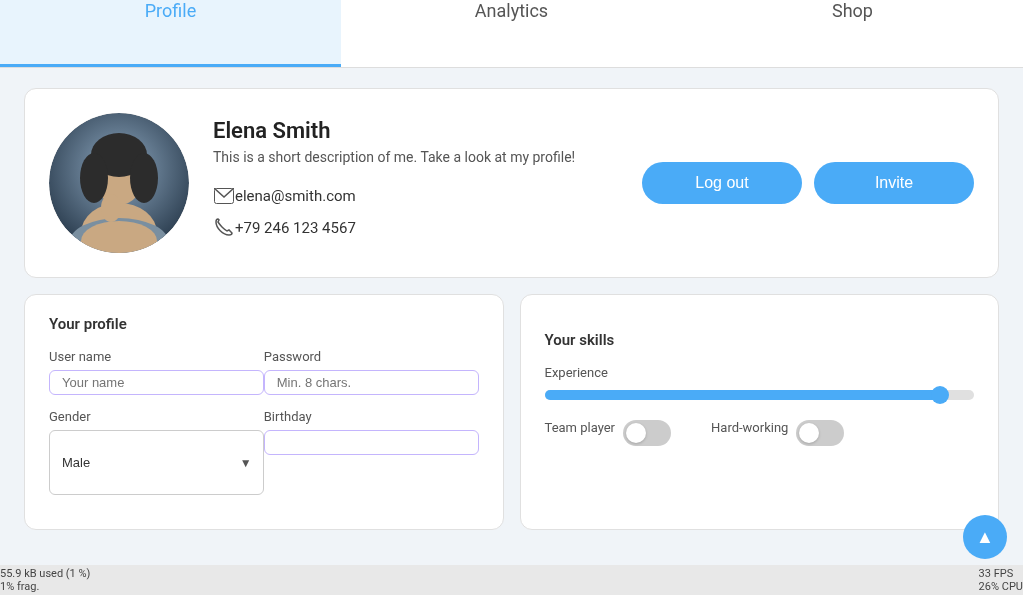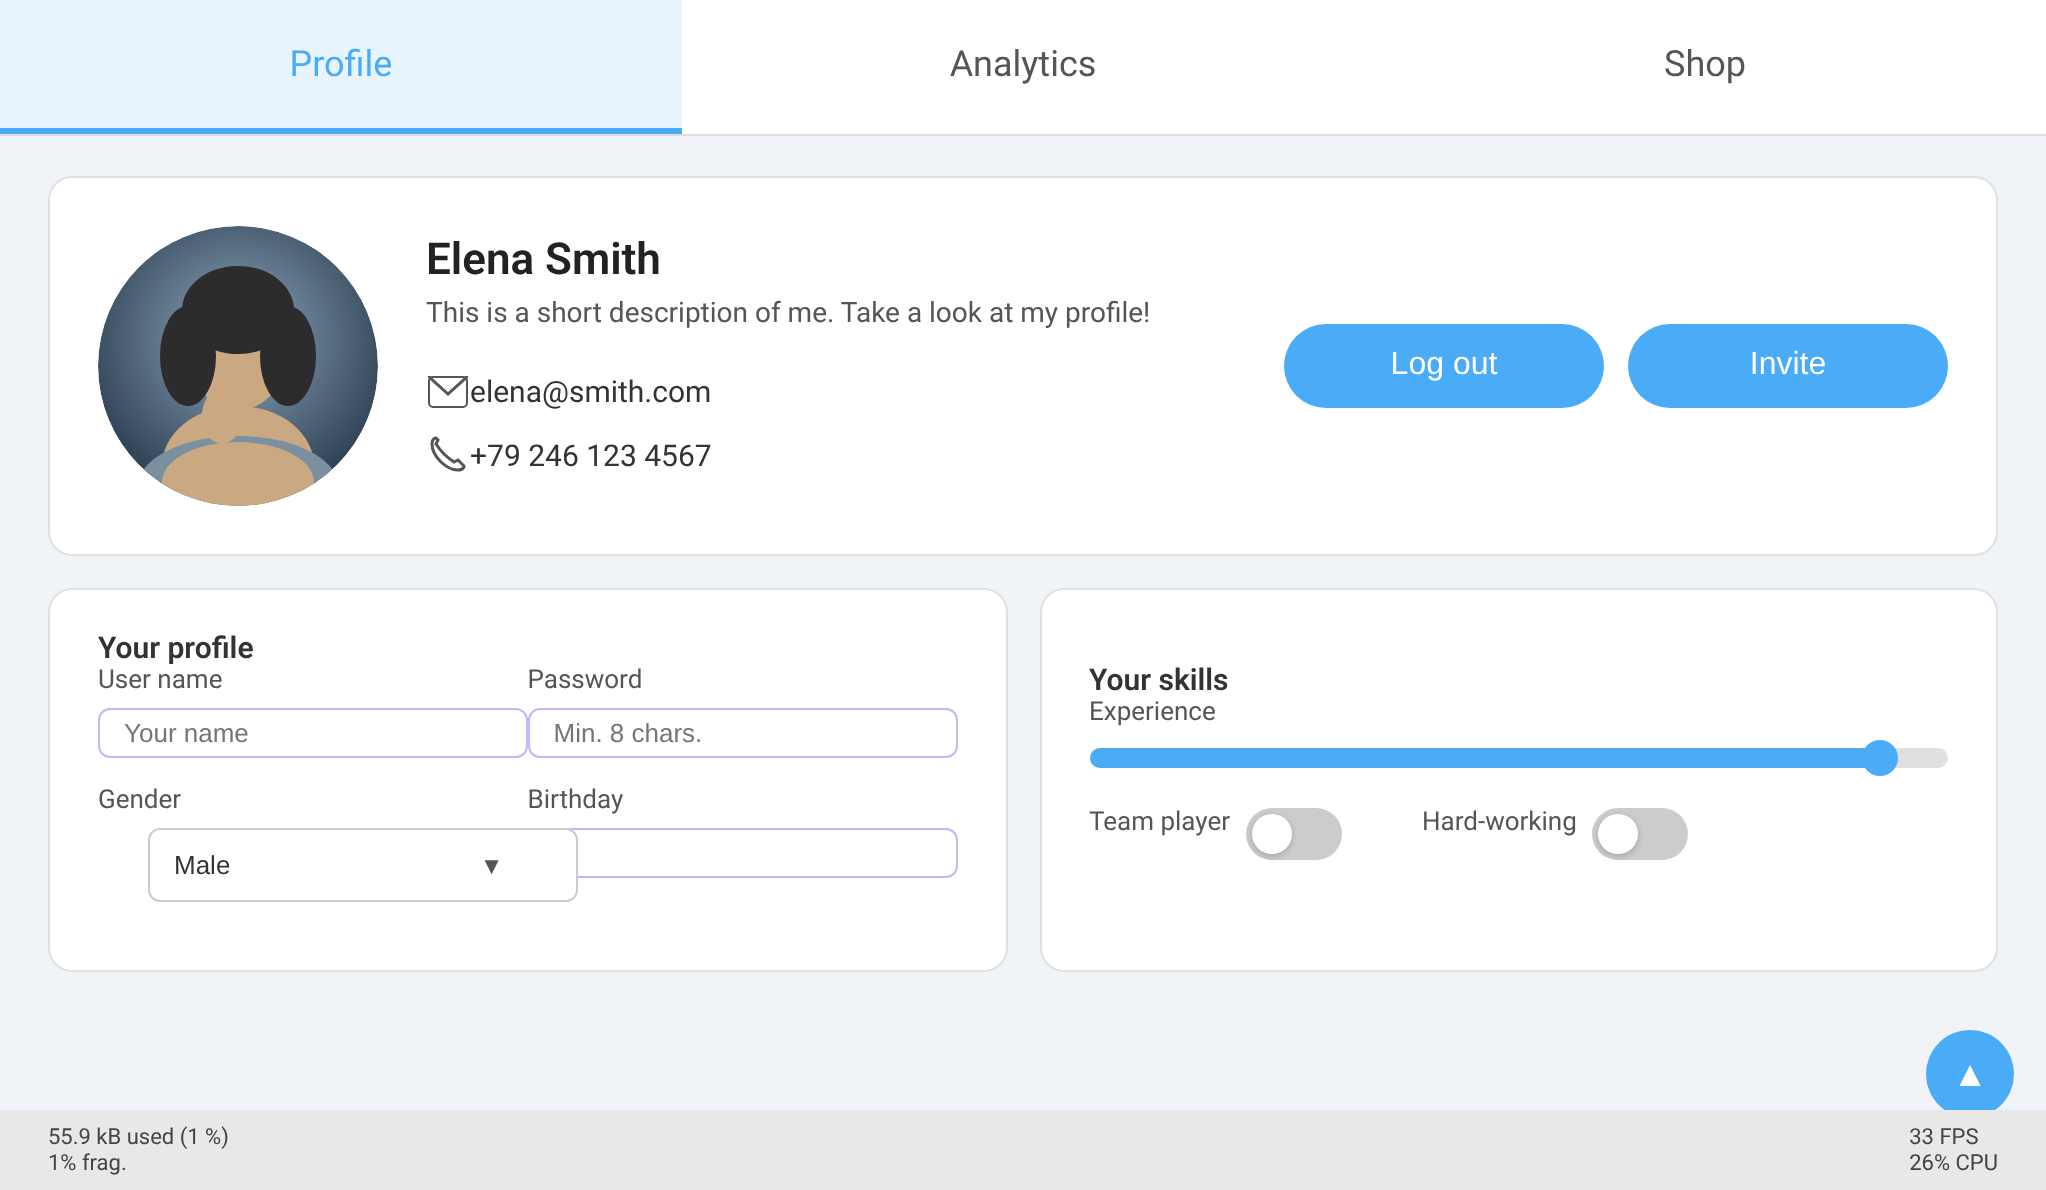--- a/index.html
+++ b/index.html
@@ -15,21 +15,21 @@
     
     .tab-bar {
       display: flex;
       background: #fff;
       border-bottom: 1px solid #ddd;
       height: 68px;
     }
     .tab {
       flex: 1;
       display: flex;
-      align-items: center;
+      align-items: flex-start;
       justify-content: center;
       font-size: 18px;
       cursor: pointer;
       color: #555;
       border-bottom: 3px solid transparent;
     }
     .tab.active {
       color: #4aabf7;
       border-bottom: 3px solid #4aabf7;
       background: #e8f4fd;
@@ -129,20 +129,21 @@
       background: #fff;
       border-radius: 12px;
       border: 1px solid #e0e0e0;
       padding: 20px 24px;
       flex: 1;
     }
     .card-title {
       font-size: 15px;
       font-weight: 600;
       color: #333;
+      margin-bottom: 16px;
     }
     .form-row {
       display: flex;
       gap: 0;
       margin-bottom: 14px;
     }
     .form-group {
       flex: 1;
       display: flex;
       flex-direction: column;
@@ -160,28 +161,27 @@
       color: #000000;
       outline: none;
     }
     .form-select-wrap {
       position: relative;
     }
     .form-select {
       width: 100%;
       border: 1px solid #ccc;
       border-radius: 6px;
-      padding: 10px 12px;
+      padding: 24px 12px;
       font-size: 13px;
       color: #333;
       appearance: none;
       background: #fff;
       outline: none;
       cursor: pointer;
-      margin-left: 25px;
     }
     .select-arrow {
       position: absolute;
       right: 12px;
       top: 50%;
       transform: translateY(-50%);
       pointer-events: none;
       color: #555;
       font-size: 12px;
     }
@@ -251,26 +251,26 @@
       left: 3px;
       box-shadow: 0 1px 3px rgba(0,0,0,0.2);
     }
 
     
     .status-bar {
       position: absolute;
       bottom: 0;
       left: 0;
       right: 0;
-      height: 40px;
+      height: 30px;
       background: #e8e8e8;
       display: flex;
       align-items: center;
       justify-content: space-between;
-      padding: 0 24px;
+      padding: 0 0;
       font-size: 11px;
       color: #444;
     }
     .status-left {}
     .status-right {}
 
     
     .scroll-btn {
       position: absolute;
       bottom: 36px;

